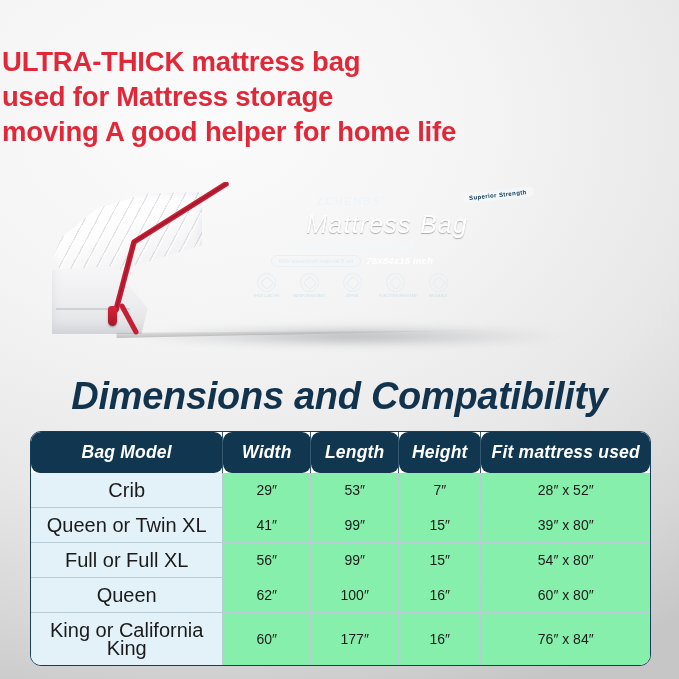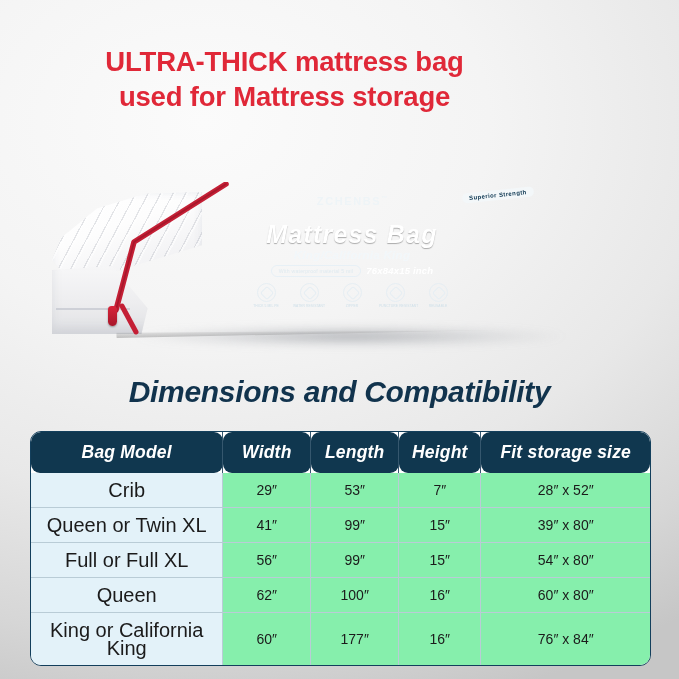--- a/index.html
+++ b/index.html
@@ -19,24 +19,24 @@
     width: 679px;
     height: 679px;
     background:
       radial-gradient(ellipse 120% 90% at 30% 18%, #fbfbfb 0%, #f4f4f4 35%, #e8e8e8 62%, #d6d6d6 85%, #c6c6c6 100%);
     overflow: hidden;
   }
 
   
   .headline {
     position: absolute;
-    left: 12px;
+    left: 2px;
     top: 44px;
     width: 545px;
-    text-align: center;
+    text-align: left;
     color: #e02838;
     font-weight: 700;
     font-size: 27.5px;
     line-height: 35px;
     letter-spacing: -0.2px;
   }
   .headline .hl-line { display: block; white-space: nowrap; }
 
   
   .product {
@@ -171,28 +171,29 @@
   }
   .brand {
     font-size: 11px;
     font-weight: 700;
     letter-spacing: 1.6px;
     color: #eef4f7;
     line-height: 13px;
   }
   .brand sup { font-size: 6px; vertical-align: super; letter-spacing: 0; }
   .prod-name {
-    margin-top: 13px;
+    margin-top: 3px;
     font-size: 25px;
-    font-weight: 700;
+    font-weight: 400;
     font-style: italic;
     letter-spacing: 1.2px;
     line-height: 27px;
     color: #ffffff;
     text-shadow: 0 1px 1px rgba(0,0,0,0.30);
+    text-align: right;
   }
   .prod-sub {
     font-size: 11.5px;
     font-weight: 800;
     font-style: italic;
     letter-spacing: 0.3px;
     line-height: 14px;
     color: #f2f7fa;
   }
   .spec-row {
@@ -272,21 +273,21 @@
   }
 
   
   .section-title {
     position: absolute;
     left: 0;
     top: 375px;
     width: 679px;
     text-align: center;
     color: #11334d;
-    font-size: 30px;
+    font-size: 38px;
     font-weight: 800;
     font-style: italic;
     letter-spacing: -0.3px;
   }
 
   
   .table-wrap {
     position: absolute;
     left: 30px;
     top: 431px;
@@ -344,20 +345,21 @@
   col.c-fit   { width: 27.3%; }
 </style>
 </head>
 <body>
 
 <div id="page">
 
   <div class="headline">
     <span class="hl-line">ULTRA-THICK mattress bag</span>
     <span class="hl-line">used for Mattress storage</span>
+    <span class="hl-line">moving A good helper for home life</span>
   </div>
 
   <div class="product">
 
     <div class="ground-shadow"></div>
 
     <div class="mattress">
       <div class="mattress-top"></div>
       <div class="quilt"></div>
       <div class="mattress-side"></div>
@@ -421,21 +423,21 @@
           <col class="c-l">
           <col class="c-h">
           <col class="c-fit">
       </colgroup>
       <thead>
         <tr>
           <th>Bag Model</th>
           <th>Width</th>
           <th>Length</th>
           <th>Height</th>
-          <th>Fit storage size</th>
+          <th>Fit mattress used</th>
         </tr>
       </thead>
       <tbody>
         <tr>
           <td class="col-model">Crib</td>
           <td>29″</td>
           <td>53″</td>
           <td>7″</td>
           <td class="col-fit">28″ x 52″</td>
         </tr>

